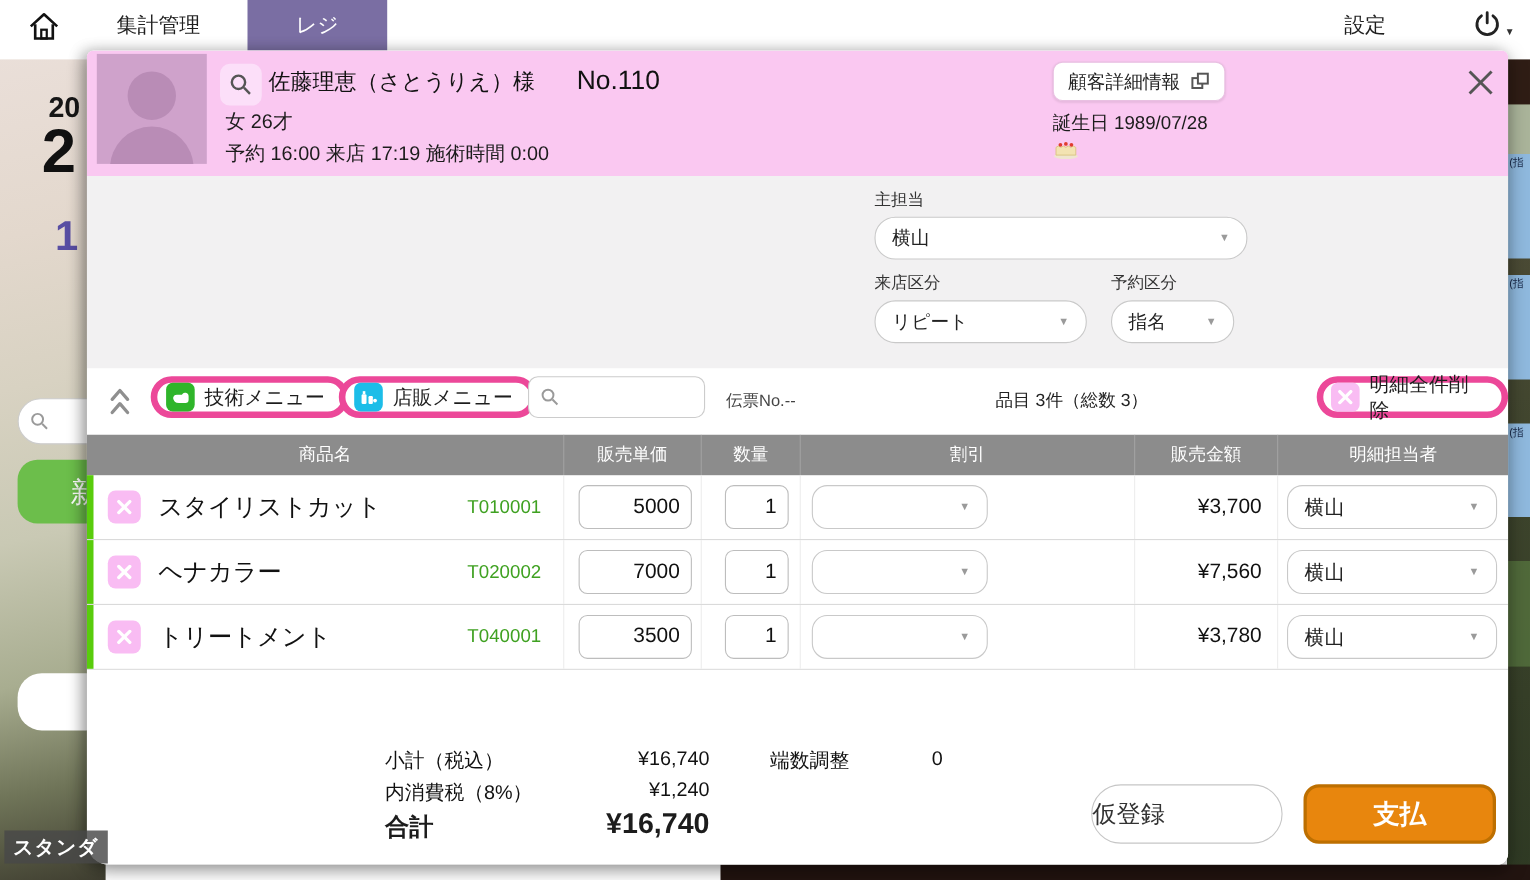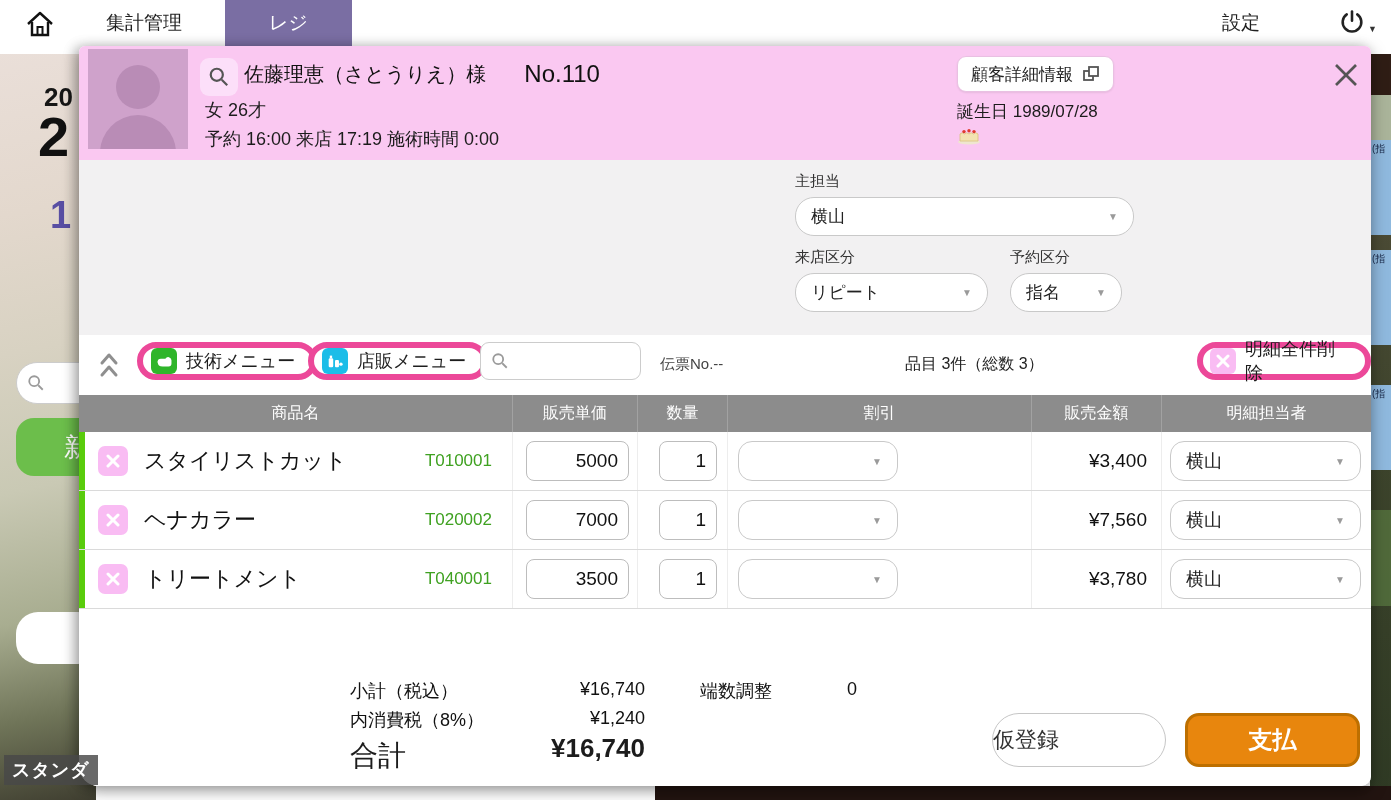--- a/index.html
+++ b/index.html
@@ -95,21 +95,21 @@
   .c-disc { padding-left:10px; }
   .dd-row { width:160px; height:40px; border-radius:14px; }
   .c-amt { justify-content:flex-end; padding-right:14px; font-size:19px; color:#111; }
   .c-staff { padding-left:8px; }
   .dd-staff { width:191px; height:40px; border-radius:14px; font-size:18px; }
 
   
   .footer { position:relative; flex:1; background:#fff; }
   .ft-label { position:absolute; font-size:18px; color:#111; }
   .ft-val { position:absolute; font-size:18px; color:#111; text-align:right; }
-  .ft-total-label { position:absolute; left:271px; top:128px; font-size:28px; font-weight:normal; }
+  .ft-total-label { position:absolute; left:271px; top:128px; font-size:22px; font-weight:bold; }
   .ft-total-val { position:absolute; left:380px; top:124px; width:186px; font-size:26px; font-weight:bold; text-align:right; }
   .draft-btn { position:absolute; left:913px; top:104px; width:174px; height:54px; background:#fff; border:1.5px solid #c6c6c6; border-radius:27px; font-size:22px; color:#333; display:flex; align-items:center; }
   .pay-btn { position:absolute; left:1106px; top:104px; width:175px; height:54px; background:#e8860d; border:3px solid #bd6f00; border-radius:14px; font-size:24px; font-weight:bold; color:#fff; display:flex; align-items:center; justify-content:center; }
 </style>
 </head>
 <body>
 
 <div class="gray-band"></div>
 
 <div class="left-photo">
@@ -288,21 +288,21 @@
         <input type="text" value="5000" style="">
       </div>
     <div class="c-qty">
         <input type="text" value="1" style="">
       </div>
     <div class="c-disc">
         <div class="dd dd-row">
           <span></span>
         </div>
       </div>
-    <div class="c-amt">¥3,400</div>
+    <div class="c-amt">¥3,700</div>
     <div class="c-staff">
         <div class="dd dd-staff">
           <span>横山</span>
         </div>
       </div>
   </div>
 
   <div class="trow">
     <div>
       <span class="greenbar"></span>

